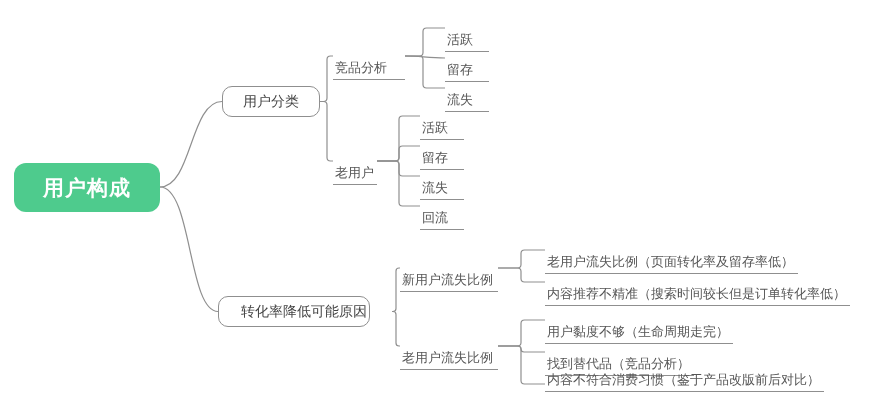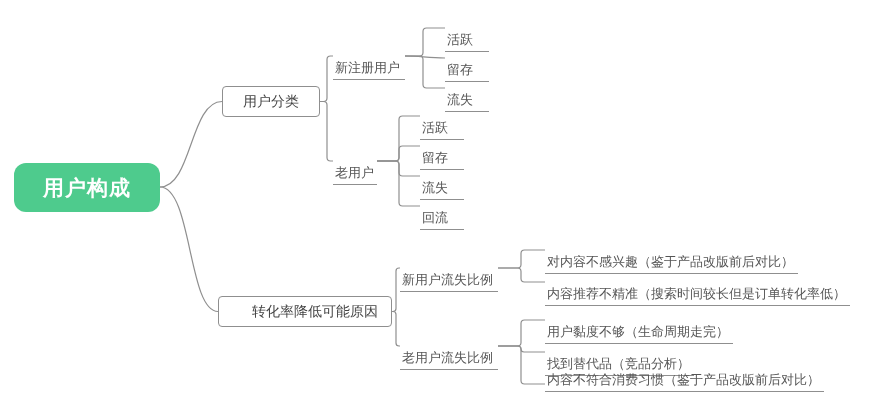--- a/index.html
+++ b/index.html
@@ -42,32 +42,32 @@
     font-weight: bold;
     display: flex;
     align-items: center;
     justify-content: center;
     letter-spacing: 1px;
   }
   .box {
     position: absolute;
     height: 31px;
     border: 1px solid var(--box-border);
-    border-radius: 4px;
+    border-radius: 10px;
     background: #ffffff;
     color: #444444;
     font-size: 14px;
     display: flex;
     align-items: center;
     justify-content: center;
     white-space: nowrap;
     text-align: center;
   }
   .box-classify { left: 222px; top: 86px; width: 98px; }
-  .box-reason   { left: 218px; top: 296px; width: 174px; padding-left: 20px; }
+  .box-reason   { left: 218px; top: 296px; width: 152px; padding-left: 20px; }
   .leaf {
     position: absolute;
     font-size: 13px;
     line-height: 16px;
     padding: 0 4px 3px 2px;
     border-bottom: 1px solid var(--line-color);
     color: var(--text-color);
     white-space: nowrap;
     margin-top: 24px;
   }
@@ -111,35 +111,35 @@
     <path d="M498 268 H517.5 Q521 268 521 271.5 V278.5 Q521 282 524.5 282 H545"></path>
     <path d="M498 346 H517.5 Q521 346 521 342.5 V323.5 Q521 320 524.5 320 H545"></path>
     <path d="M498 346 H518 Q521 346 521 349 Q521 352 524 352 H545"></path>
     <path d="M498 346 H517.5 Q521 346 521 349.5 V380.5 Q521 384 524.5 384 H545"></path>
   </svg>
 
   <div class="node-root">用户构成</div>
 
   <div class="box box-classify">用户分类</div>
 
-  <div class="leaf n-newreg">新注册用户</div>
+  <div class="leaf n-newreg">竞品分析</div>
   <div class="leaf n-act1">活跃</div>
   <div class="leaf n-keep1">留存</div>
   <div class="leaf n-lost1">流失</div>
 
   <div class="leaf n-old">老用户</div>
   <div class="leaf n-act2">活跃</div>
   <div class="leaf n-keep2">留存</div>
   <div class="leaf n-lost2">流失</div>
   <div class="leaf n-return">回流</div>
 
   <div class="box box-reason">转化率降低可能原因</div>
 
   <div class="leaf n-newratio">新用户流失比例</div>
-  <div class="leaf n-a1">对内容不感兴趣（鉴于产品改版前后对比）</div>
+  <div class="leaf n-a1">老用户流失比例（页面转化率及留存率低）</div>
   <div class="leaf n-a2">内容推荐不精准（搜索时间较长但是订单转化率低）</div>
 
   <div class="leaf n-oldratio">老用户流失比例</div>
   <div class="leaf n-b1">用户黏度不够（生命周期走完）</div>
   <div class="leaf n-b2">找到替代品（竞品分析）</div>
   <div class="leaf n-b3">内容不符合消费习惯（鉴于产品改版前后对比）</div>
 
 </div>
 
 </body></html>

